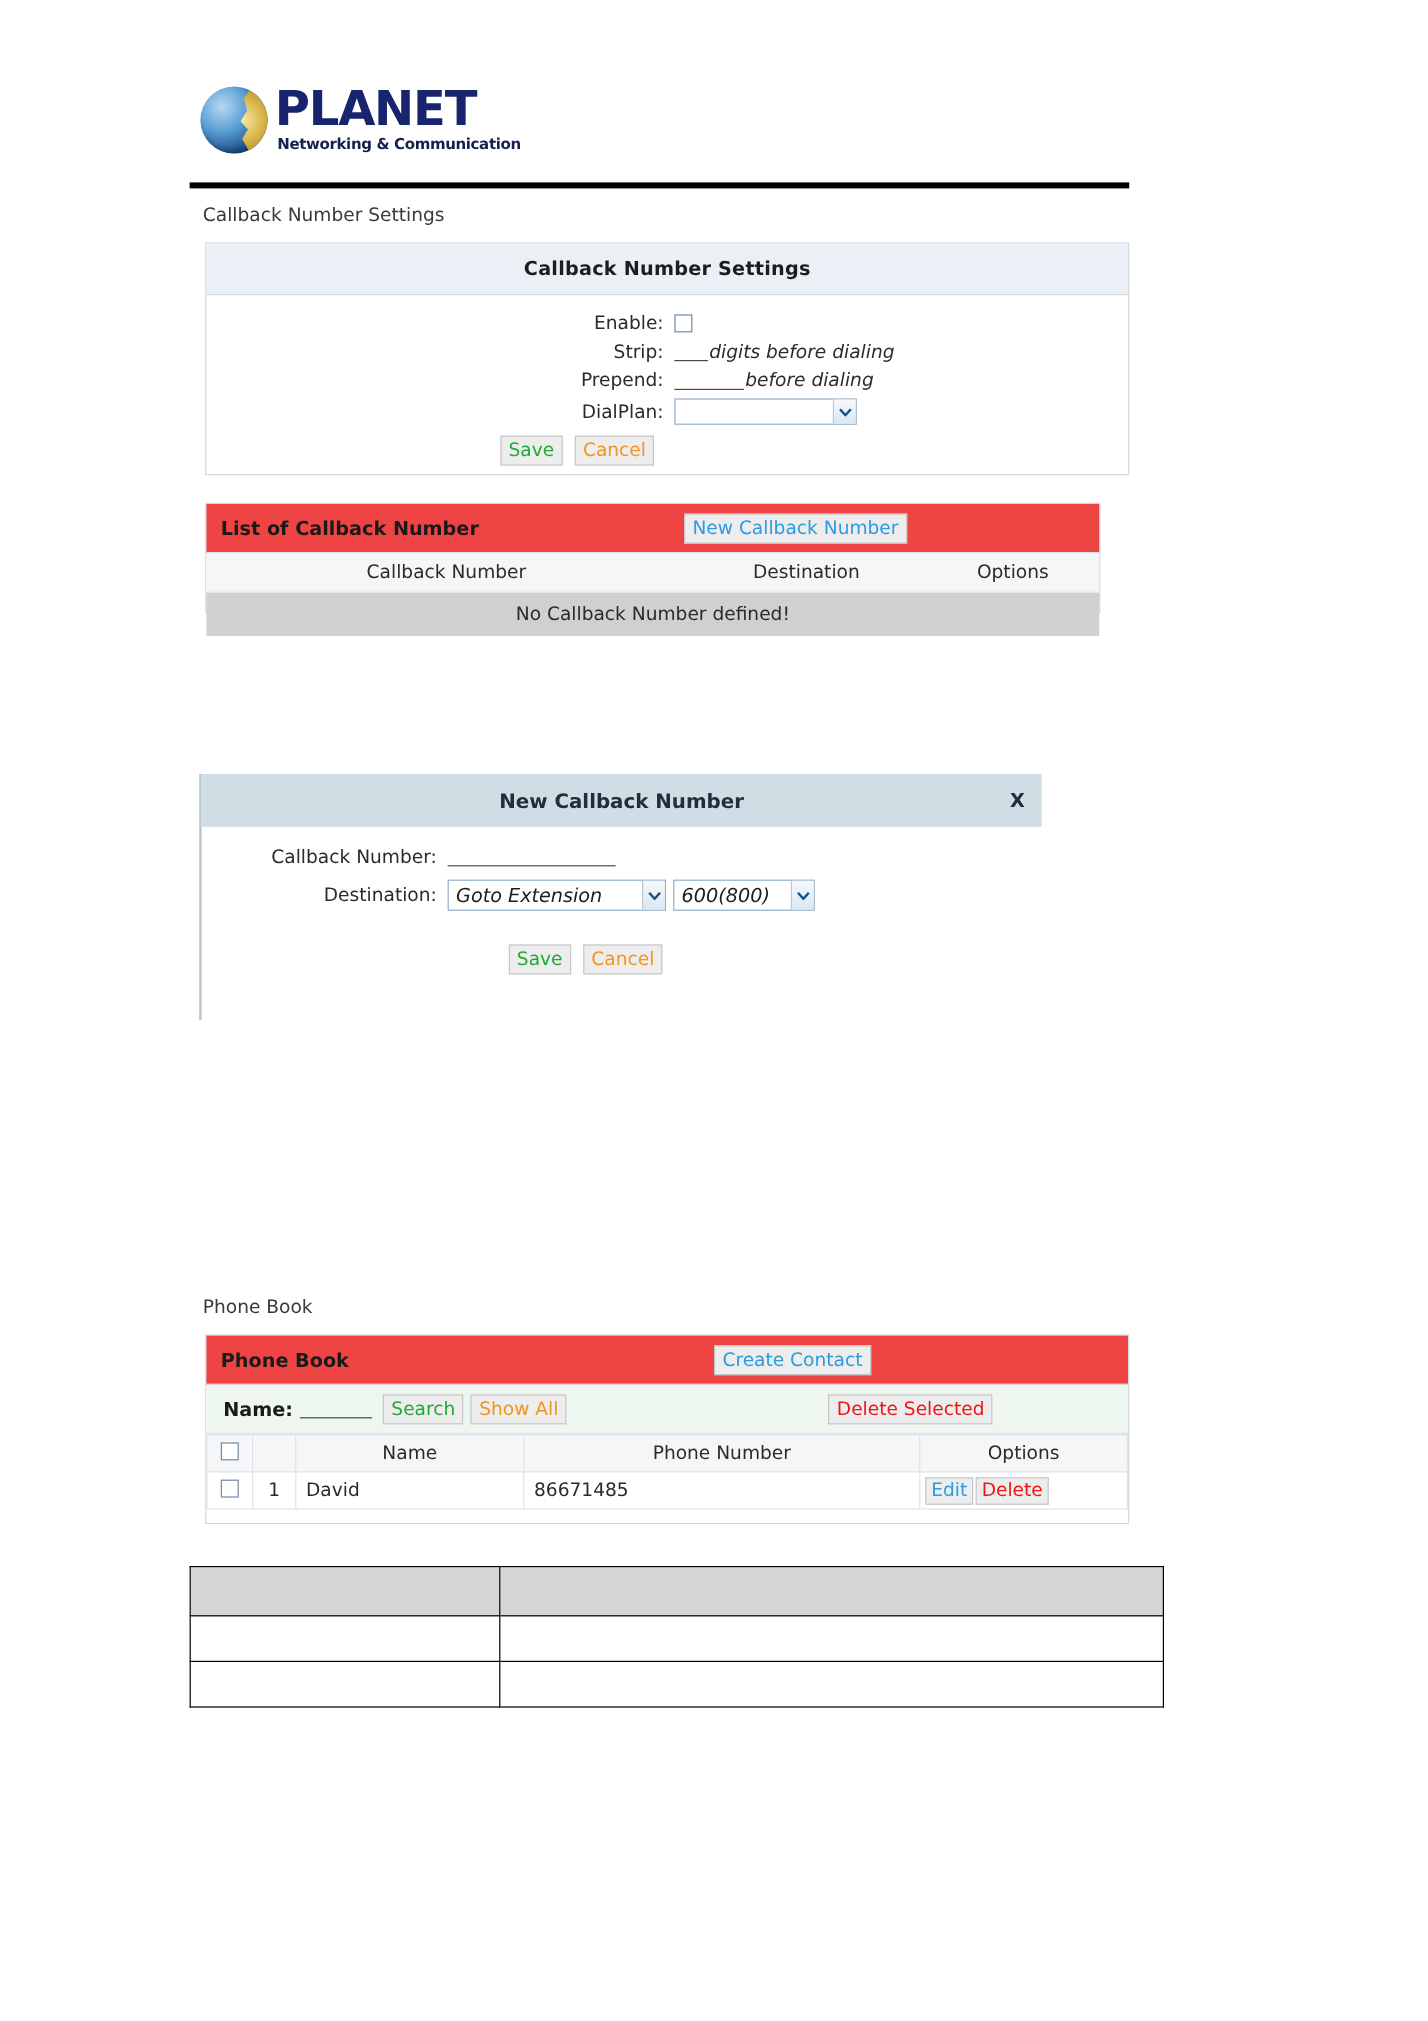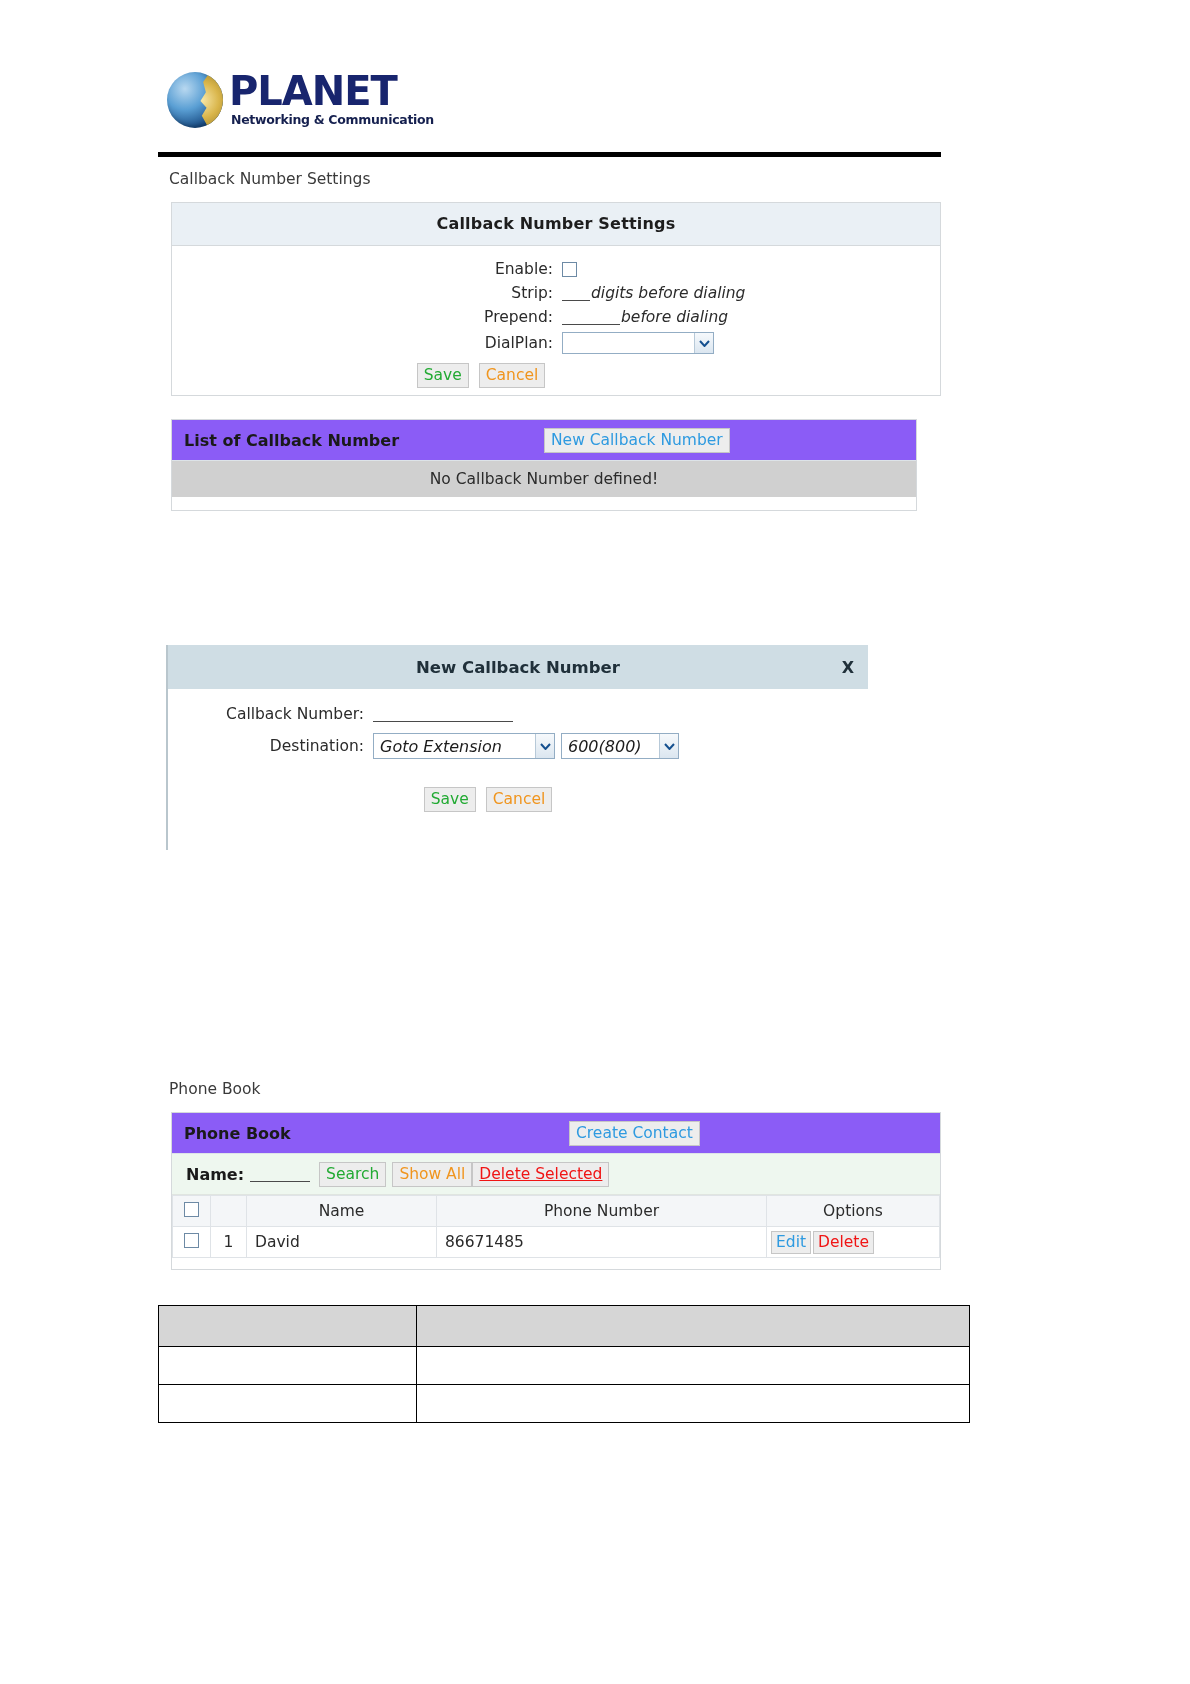--- a/index.html
+++ b/index.html
@@ -217,24 +217,25 @@
   
   .list-panel {
     position: absolute;
     border: 1px solid #d5d9dc;
     box-sizing: border-box;
     background: #fff;
   }
   .list-head {
     display: flex;
     align-items: center;
-    background: #8b5cf6;
+    background: #ef4444;
     border-bottom: 1px solid #dde3e8;
     height: 40px;
     padding-left: 12px;
+    gap: 26px;
   }
   .list-head-title {
     font-weight: bold;
     font-size: 16px;
     color: #1a1a1a;
     width: 360px;
   }
   .col-head {
     display: flex;
     background: #f4f6f8;
@@ -386,20 +387,25 @@
         <span class="btn soft btn-green">Save</span>
         <span class="btn soft btn-orange">Cancel</span>
       </div>
     </div>
   </div>
 
   <div class="list-panel" style="left:171px; top:419px; width:746px; height:92px;">
     <div class="list-head">
       <span class="list-head-title">List of Callback Number</span>
       <span class="btn soft btn-blue">New Callback Number</span>
+    </div>
+    <div class="col-head">
+      <span style="width:400px; text-align:center;">Callback Number</span>
+      <span style="width:200px; text-align:center;">Destination</span>
+      <span style="width:144px; text-align:center;">Options</span>
     </div>
     <div class="empty-row">No Callback Number defined!</div>
   </div>
 
   <div class="dialog" style="left:166px; top:645px; width:702px; height:205px;">
     <div class="dialog-title">
       <span>New Callback Number</span>
       <span class="dialog-close">X</span>
     </div>
     <div class="dialog-body">
@@ -447,21 +453,21 @@
     <div class="list-head">
       <span class="list-head-title" style="width:385px;">Phone Book</span>
       <span class="btn soft btn-blue">Create Contact</span>
     </div>
 
     <div class="pb-toolbar">
       <span class="lbl">Name:</span>
       <span class="ul-input w-name"></span>
       <span class="btn soft btn-green" style="margin-left:8px;">Search</span>
       <span class="btn soft btn-orange" style="margin-left:6px;">Show All</span>
-      <span class="btn soft btn-red" style="text-decoration:underline;">Delete Selected</span>
+      <span class="btn soft btn-red" style="margin-left:218px;">Delete Selected</span>
     </div>
 
     <table class="pb-table">
       <thead>
         <tr>
           <th style="width:38px;">
             <span class="checkbox"></span>
           </th>
           <th style="width:36px;"></th>
           <th style="width:190px;">Name</th>

